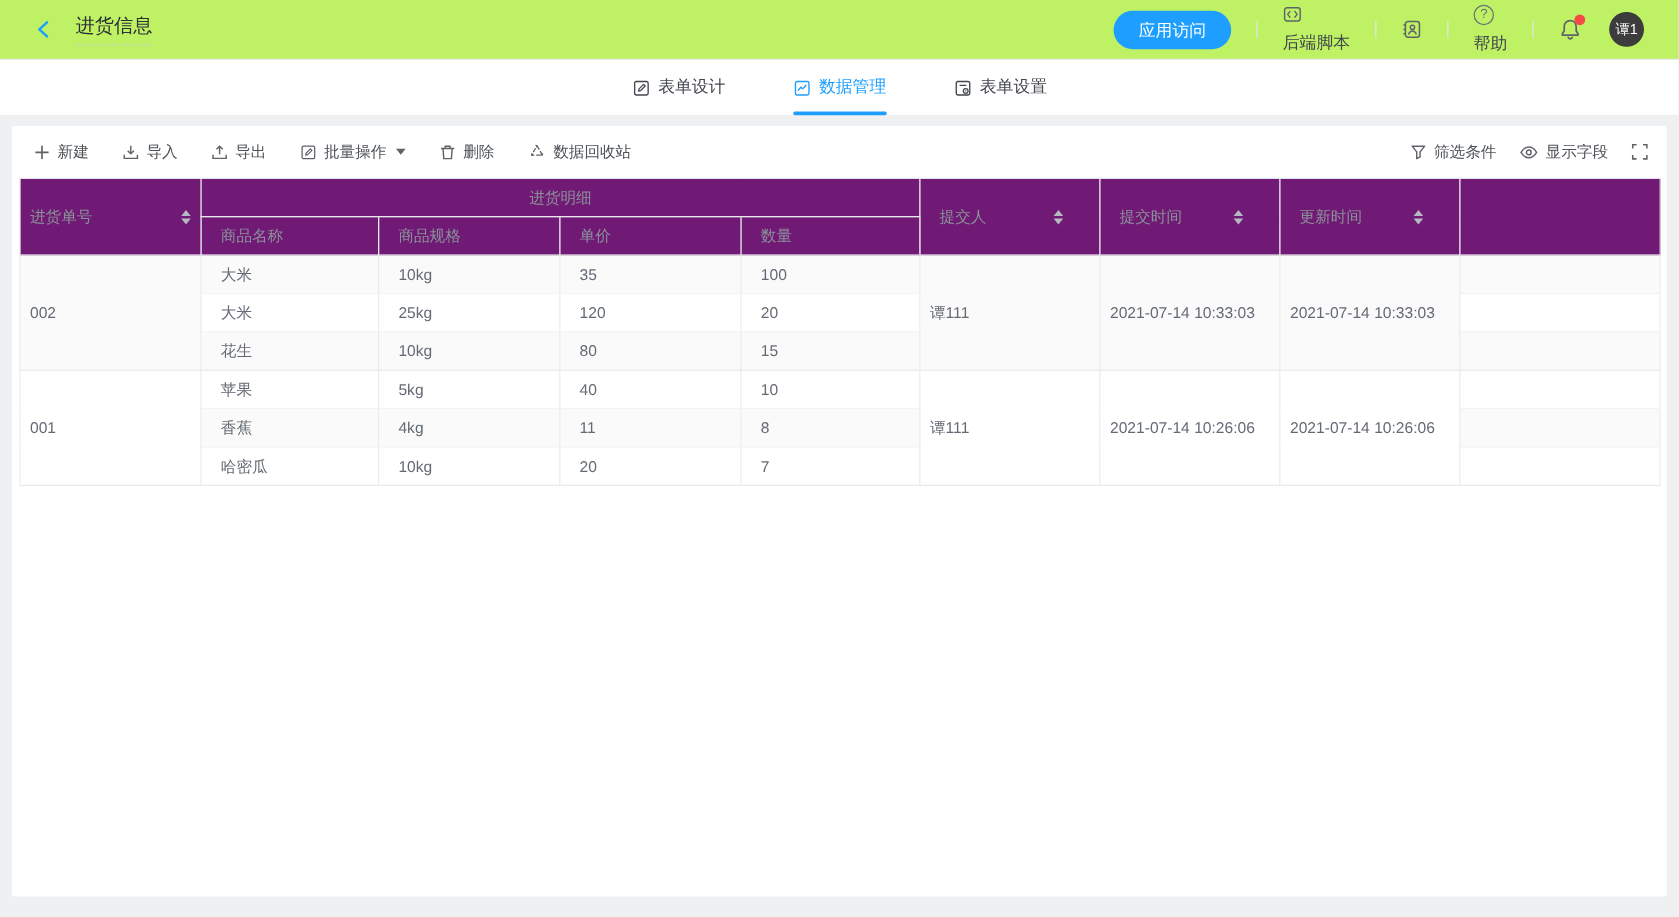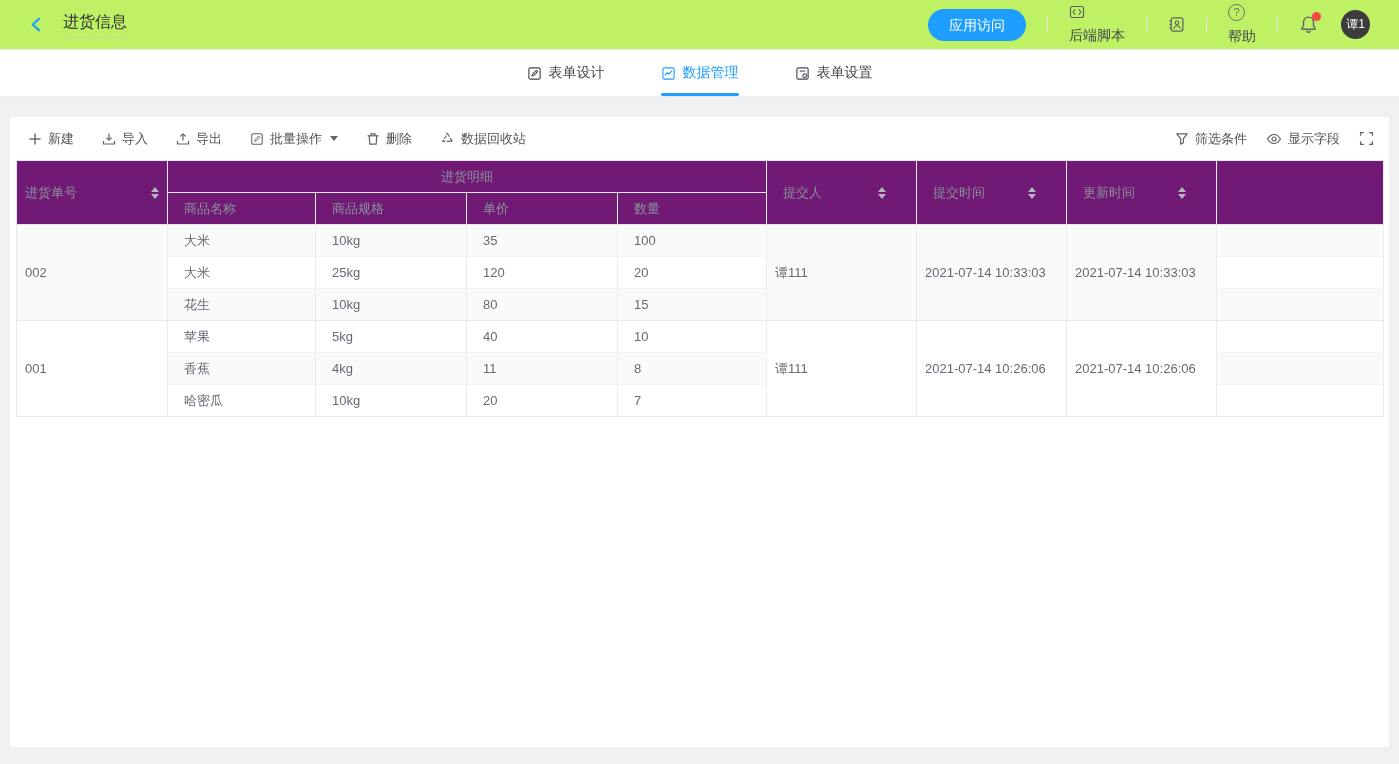--- a/index.html
+++ b/index.html
@@ -29,21 +29,21 @@
   
   .tabbar { height:47px; background:#fff; border-bottom:1px solid #e8eaed;
     display:flex; align-items:stretch; justify-content:center; gap:56px; }
   .tab { display:flex; align-items:center; gap:7px; font-size:14px; color:#42464d;
     cursor:pointer; position:relative; }
   .tab.active { color:#1e9eff; }
   .tab.active::after { content:""; position:absolute; left:0; right:0; bottom:0;
     height:3px; background:#1e9eff; border-radius:2px; }
 
   
-  .page { height:667px; padding:20px 10px 17px; }
+  .page { height:667px; padding:8px 10px 17px; }
   .panel { background:#fff; height:100%; display:flex; flex-direction:column; border-radius:2px; }
 
   
   .toolbar { height:43px; display:flex; align-items:center; justify-content:space-between;
     padding:0 15px 0 18px; flex:none; }
   .tool-group { display:flex; align-items:center; }
   .tool-item { display:flex; align-items:center; gap:6px; font-size:13px; color:#4e5358;
     cursor:pointer; margin-right:28px; }
   .tool-group.right .tool-item { margin-right:0; margin-left:19px; }
   .caret-down { width:0; height:0; border-left:4px solid transparent; border-right:4px solid transparent;

